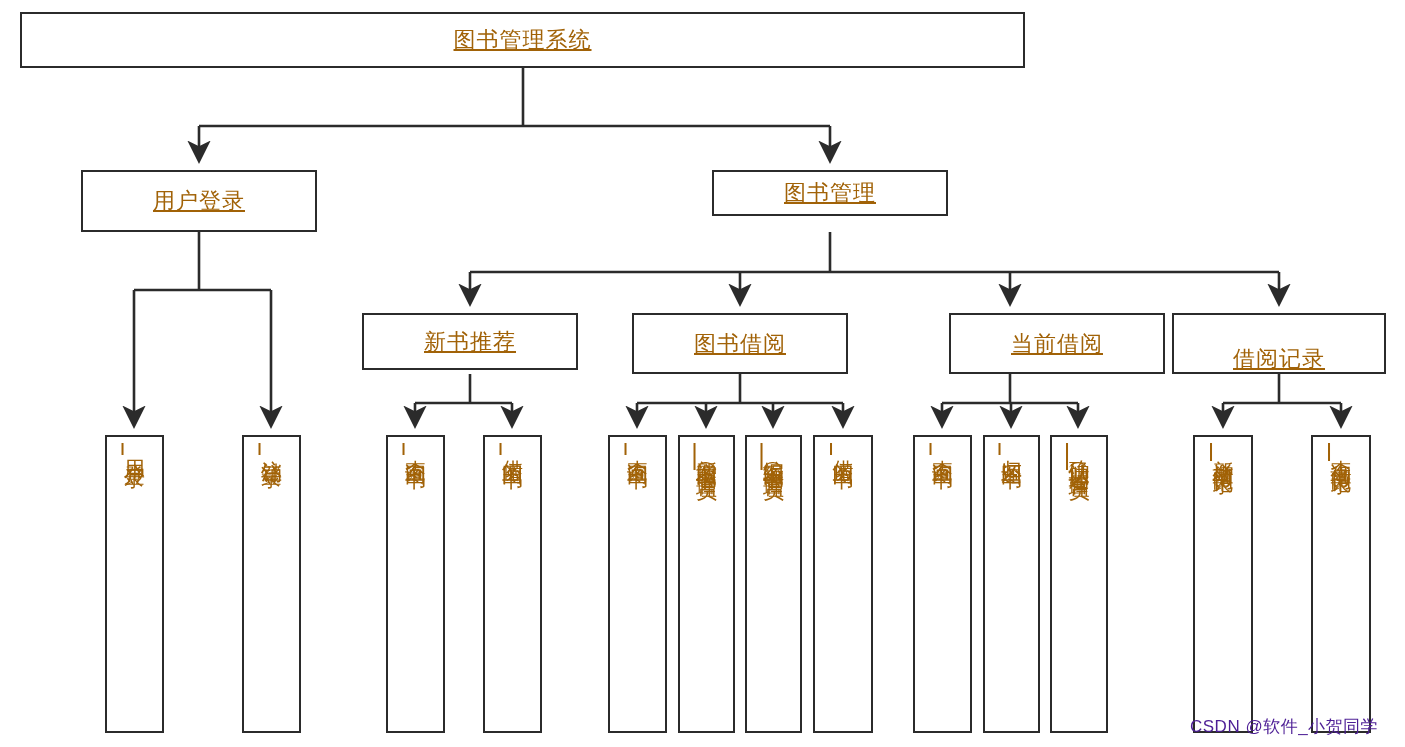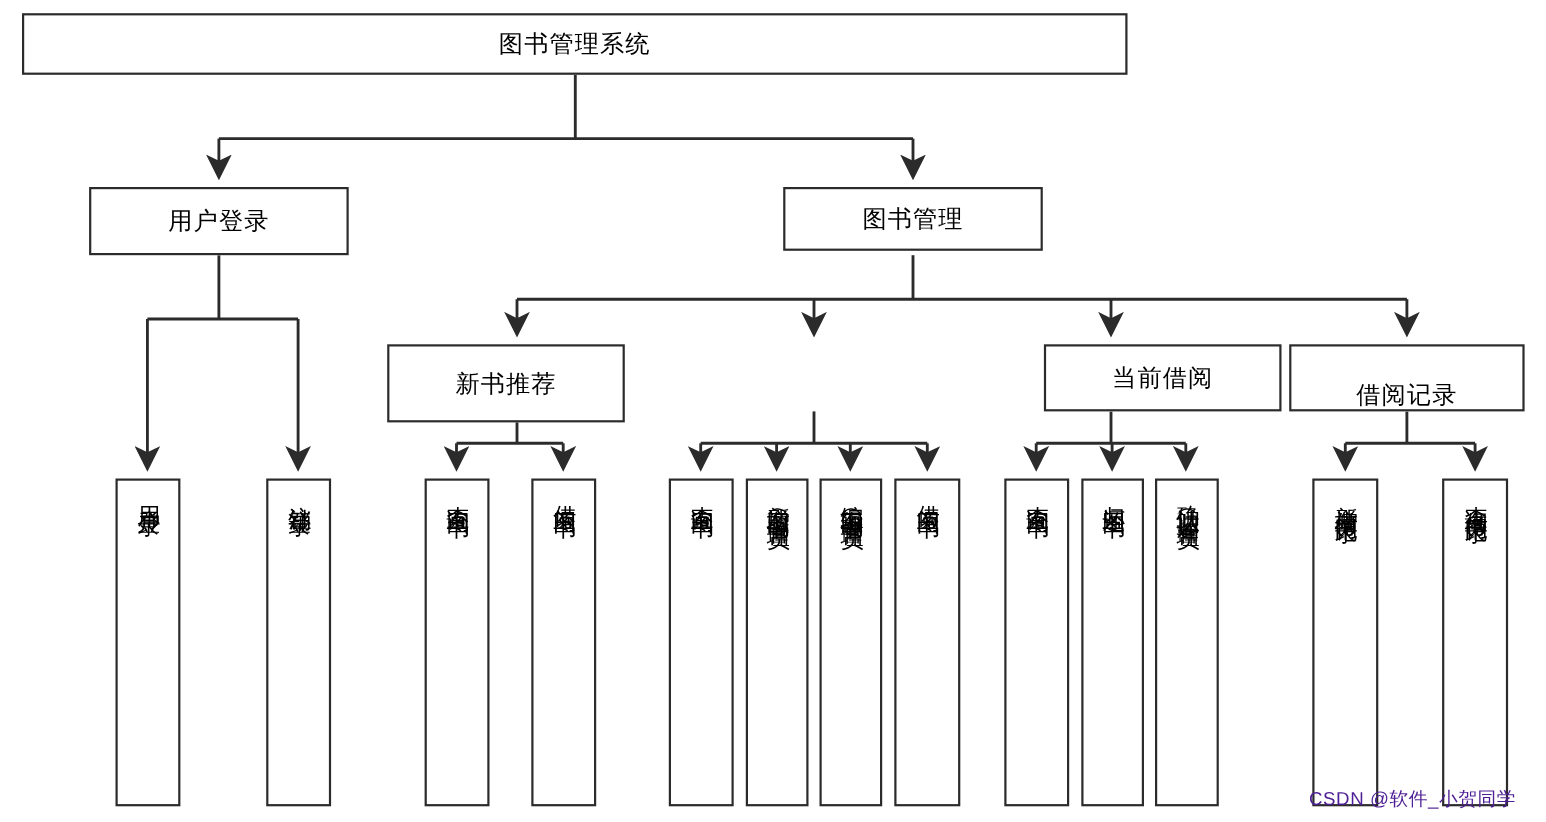--- a/index.html
+++ b/index.html
@@ -34,21 +34,22 @@
     align-items: center;
     justify-content: center;
     color: #2b2b2b;
     z-index: 2;
   }
   .node .label {
     font-size: 22px;
     line-height: 1.25;
     letter-spacing: 1px;
     white-space: nowrap;
-    color: #000000;
+    color: #a16207;
+    text-decoration: underline;
   }
   .node.vert {
     padding: 6px 0;
     align-items: flex-start;
     justify-content: center;
   }
   .node.vert .label {
     writing-mode: vertical-rl;
     text-orientation: upright;
     font-size: 21px;
@@ -122,26 +123,29 @@
     </g>
   </svg>
 
   <div class="node" style="left:20px; top:12px; width:1005px; height:56px;">
     <span class="label">图书管理系统</span>
   </div>
 
   <div class="node" style="left:81px; top:170px; width:236px; height:62px;">
     <span class="label">用户登录</span>
   </div>
-  <div class="node" style="left:712px; top:170px; width:236px; height:58px;">
+  <div class="node" style="left:712px; top:170px; width:236px; height:46px;">
     <span class="label">图书管理</span>
   </div>
 
-  <div class="node" style="left:352px; top:313px; width:216px; height:71px;justify-content:center;">
+  <div class="node" style="left:362px; top:313px; width:216px; height:57px;justify-content:center;">
     <span class="label">新书推荐</span>
+  </div>
+  <div class="node" style="left:632px; top:313px; width:216px; height:61px;">
+    <span class="label">图书借阅</span>
   </div>
   <div class="node" style="left:902px; top:313px; width:216px; height:61px;margin-left:47px;">
     <span class="label">当前借阅</span>
   </div>
   <div class="node" style="left:1172px; top:313px; width:214px; height:61px;align-items:flex-end;">
     <span class="label">借阅记录</span>
   </div>
 
   <div class="node vert" style="left:105px; top:435px; width:59px; height:298px;">
     <span class="label">用户登录</span>

